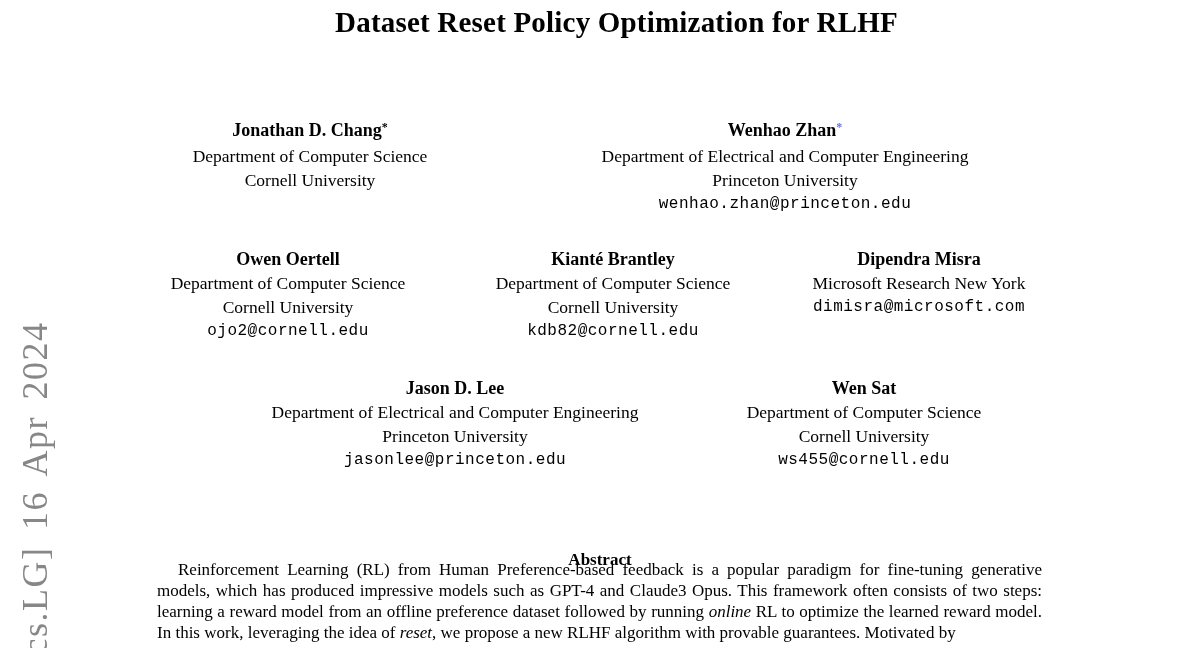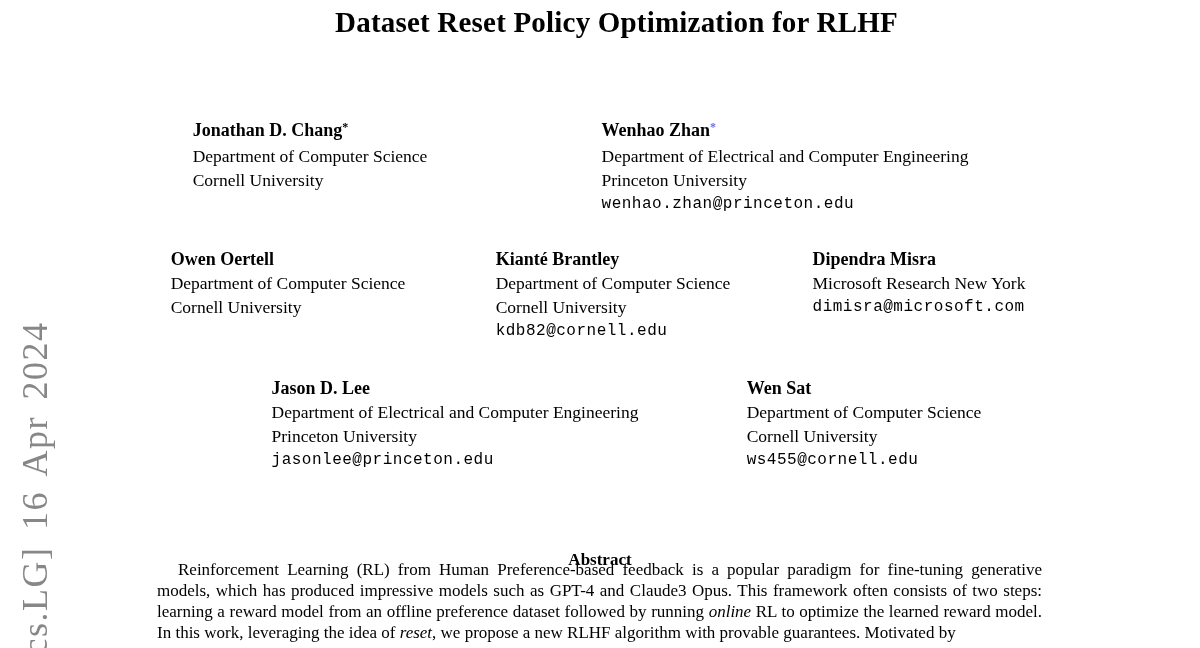--- a/index.html
+++ b/index.html
@@ -18,20 +18,21 @@
     margin: 0;
     text-align: center;
     font-size: 29px;
     font-weight: bold;
     letter-spacing: 0.2px;
     padding-left: 33px;
   }
   .author {
     position: absolute;
     transform: translateX(-50%);
+    text-align: center;
     line-height: 24px;
     font-size: 17.5px;
     white-space: nowrap;
   }
   .a-name { font-weight: bold; font-size: 18px; }
   .a-mark {
     font-size: 12px;
     position: relative;
     top: -0.45em;
     font-weight: bold;
@@ -92,20 +93,21 @@
     <div class="a-name"><span>Wenhao Zhan</span><span class="a-mark" style="color: rgb(107, 107, 240);">*</span></div>
     <div class="a-line">Department of Electrical and Computer Engineering</div>
     <div class="a-line">Princeton University</div>
     <div class="a-email">wenhao.zhan@princeton.edu</div>
   </div>
 
   <div class="author" style="left:288px; top:247px;">
     <div class="a-name">Owen Oertell</div>
     <div class="a-line">Department of Computer Science</div>
     <div class="a-line">Cornell University</div>
+    <div class="a-email">ojo2@cornell.edu</div>
   </div>
 
   <div class="author" style="left:613px; top:247px;">
     <div class="a-name">Kianté Brantley</div>
     <div class="a-line">Department of Computer Science</div>
     <div class="a-line">Cornell University</div>
     <div class="a-email">kdb82@cornell.edu</div>
   </div>
 
   <div class="author" style="left:919px; top:247px;">

